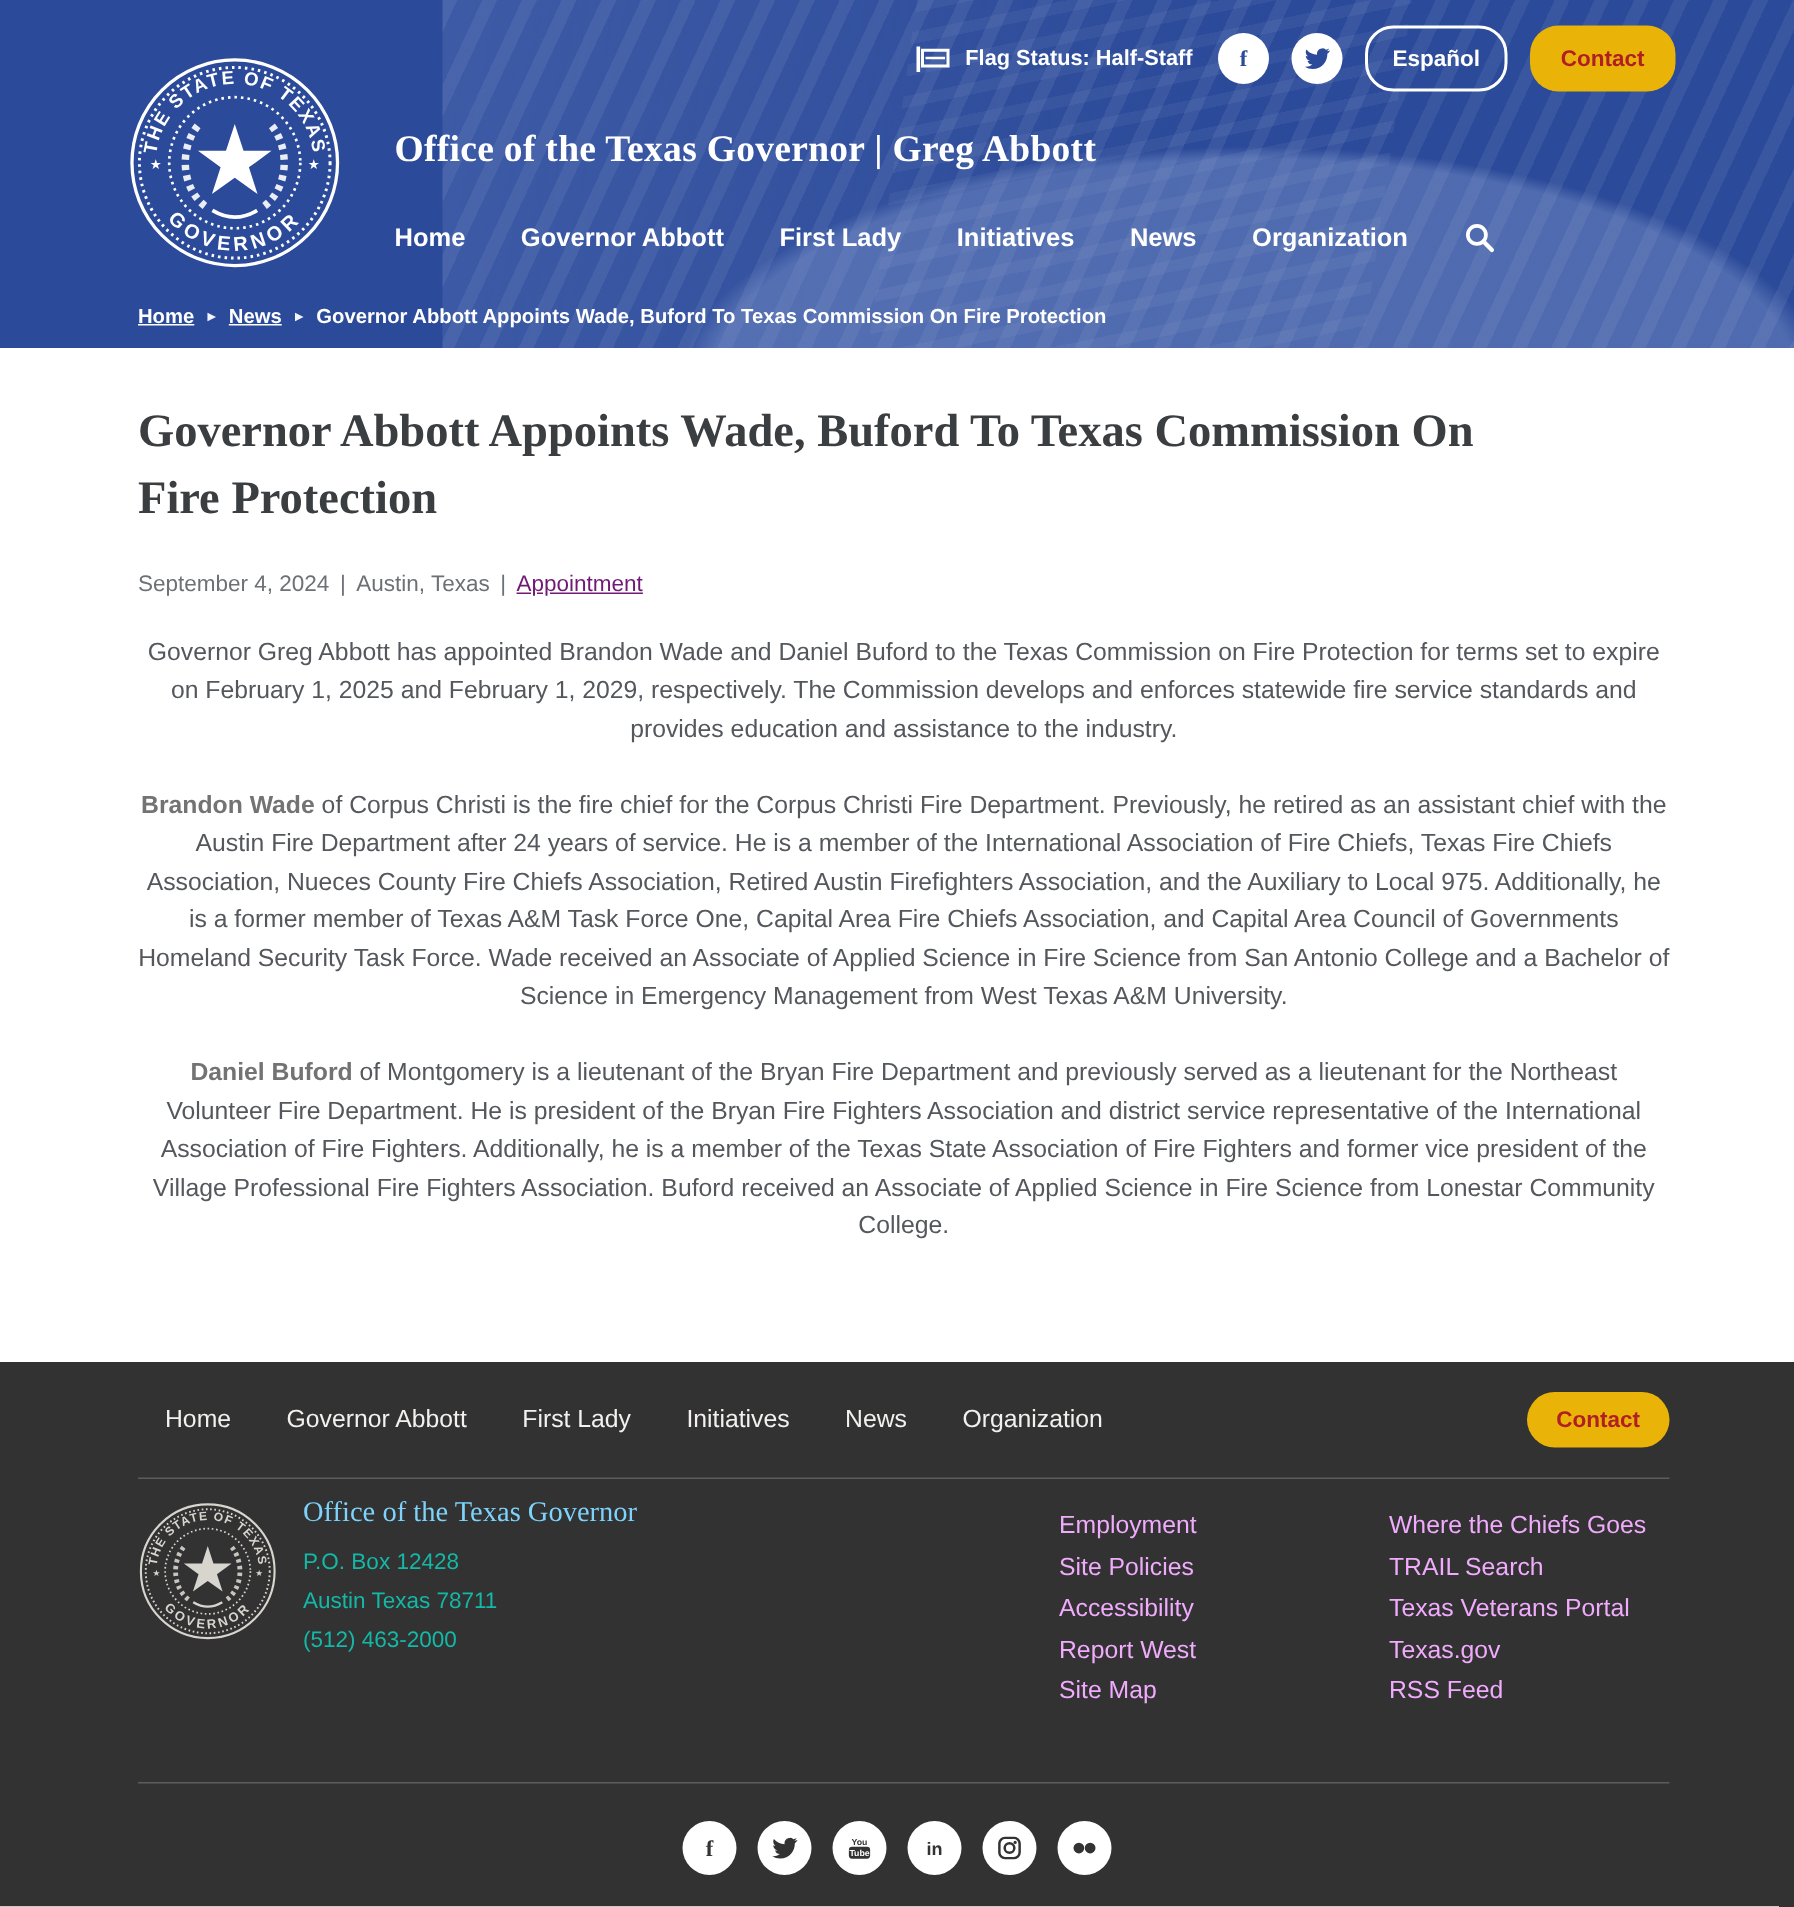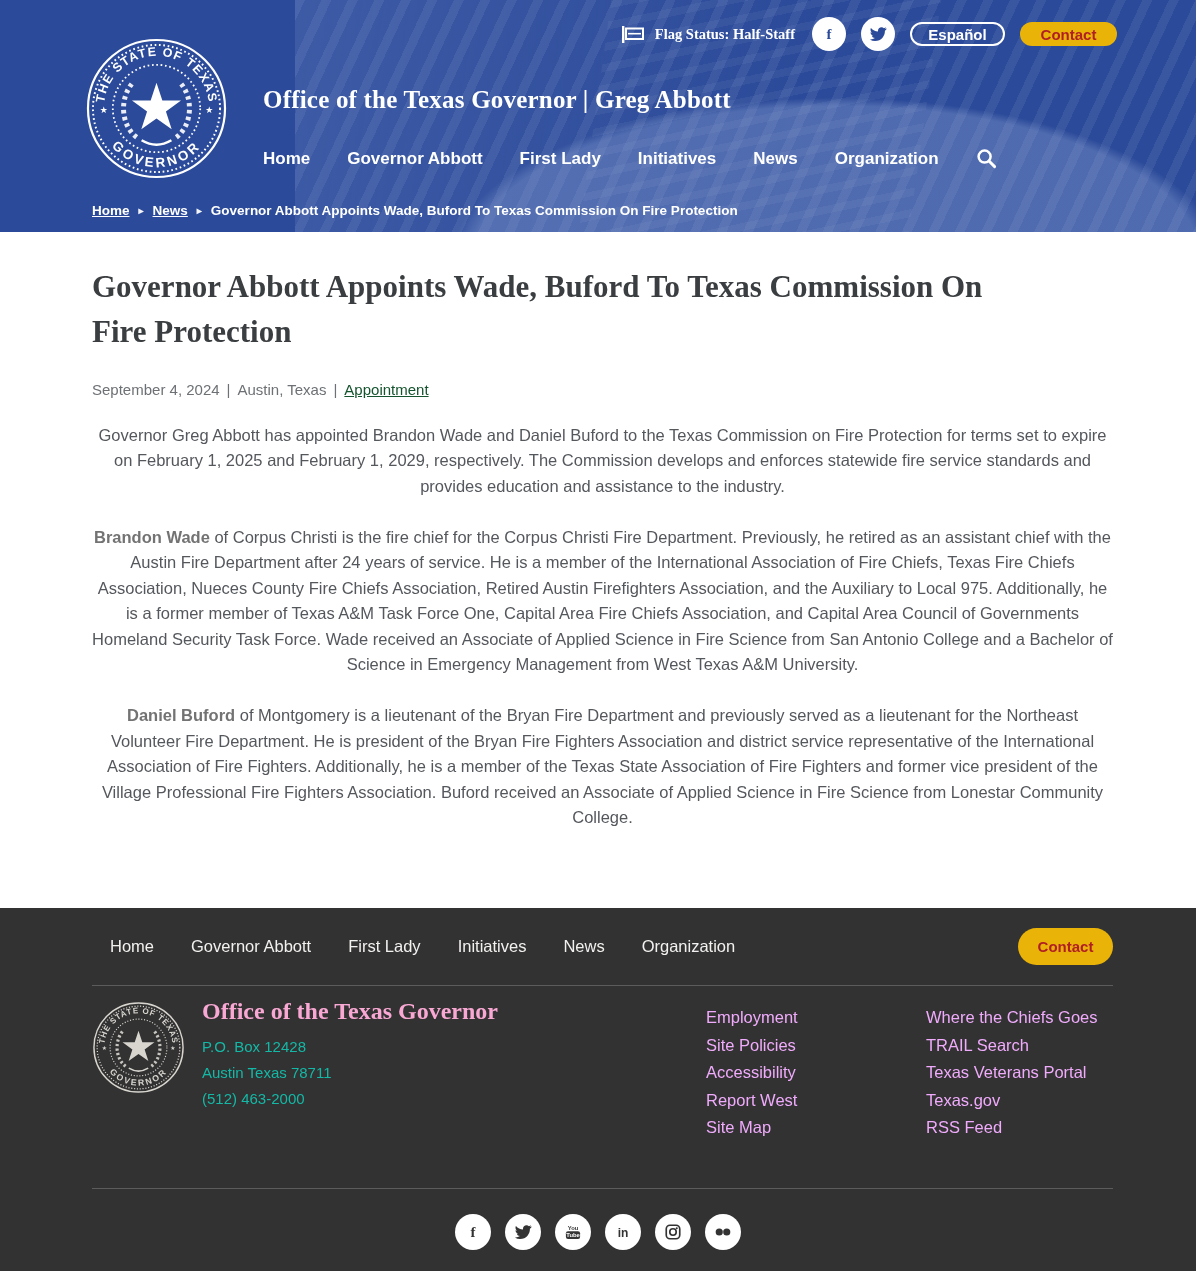--- a/index.html
+++ b/index.html
@@ -13,24 +13,24 @@
     background:
       repeating-linear-gradient(115deg, rgba(235,240,250,.14) 0 9px, rgba(235,240,250,0) 9px 24px),
       radial-gradient(ellipse 640px 270px at 60% 112%, rgba(165,185,228,.55) 57%, rgba(165,185,228,0) 60%),
       linear-gradient(100deg, rgba(105,130,195,.55), rgba(43,74,153,0) 55%);
   }
   .header-art::after { content:""; position:absolute; left:300px; top:0; width:330px; height:232px;
       background:repeating-linear-gradient(168deg, rgba(255,255,255,.20) 0 8px, rgba(90,110,170,.04) 8px 21px);
       transform:skewX(-8deg); opacity:.45; }
 
   .topbar { position:absolute; top:17px; right:79px; display:flex; align-items:center; gap:15px; z-index:3; }
-  .flag-status { display:flex; align-items:center; gap:10px; font-weight:bold; font-size:14.5px; margin-right:2px;font-family:Liberation Serif, serif; }
+  .flag-status { display:flex; align-items:center; gap:10px; font-weight:bold; font-size:14.5px; margin-right:2px; }
   .circle-icon { width:34px; height:34px; border-radius:50%; background:#fff; color:#2b4a99;
       display:flex; align-items:center; justify-content:center; cursor:pointer; }
-  .btn { height:24px; border-radius:19px; display:inline-flex; align-items:center; justify-content:center;
+  .btn { height:44px; border-radius:19px; display:inline-flex; align-items:center; justify-content:center;
       font-weight:bold; font-size:15px; cursor:pointer; }
   .btn-espanol { width:95px; border:2px solid #fff; color:#fff; background:transparent; }
   .btn-contact { width:97px; background:#eab308; color:#b01f24; border:none; }
 
   .header-seal { position:absolute; left:85px; top:37px; width:143px; height:143px; color:#fff; z-index:3; }
   .site-title { position:absolute; left:263px; top:86px; z-index:3; font-family:"Liberation Serif", serif;
       font-weight:bold; font-size:25px; letter-spacing:.2px; color:#fff; }
 
   .main-nav { position:absolute; left:263px; top:148px; z-index:3; display:flex; align-items:center; gap:37px; }
   .main-nav a { color:#fff; font-weight:bold; font-size:17px; }
@@ -40,35 +40,35 @@
       font-size:13.5px; font-weight:600; color:#fff; }
   .breadcrumb a { color:#fff; text-decoration:underline; }
   .breadcrumb .sep { font-size:10px; opacity:.95; }
 
   
   main { height:676px; padding:33px 83px 0 92px; background:#fff; }
   .article-title { font-family:"Liberation Serif", serif; font-weight:bold; font-size:31px; line-height:1.45;
       color:#3b3e41; max-width:900px; }
   .meta { margin-top:26px; font-size:15px; color:#6d7175; }
   .meta .msep { margin:0 7px; }
-  .meta a { color:#14532d; text-decoration:underline; }
+  .meta a { color:#701a75; text-decoration:underline; }
   .article-body p { margin-top:25px; font-size:16.5px; line-height:1.55; color:#54575c;text-align:center; }
   .article-body strong { color:#737373; }
 
   
   footer { height:363px; background:#323232; color:#fff; }
   .fnav { position:relative; display:flex; align-items:center; gap:37px; height:77px;
       margin:0 83px 0 92px; padding-left:18px; }
   .fnav a { color:#f2f1ef; font-size:16.5px; }
   .fnav .btn-contact { position:absolute; right:0; width:95px; height:37px; }
   .fdivider { border:none; border-top:1px solid #5c5c5c; margin:0 83px 0 92px; }
   .footer-mid { position:relative; height:202px; margin:0 83px 0 92px; }
   .footer-seal { position:absolute; left:0; top:15px; width:93px; height:93px; color:#d8d5cf; }
   .footer-info { position:absolute; left:110px; top:12px; }
-  .footer-info h3 { font-family:"Liberation Serif", serif; font-weight:bold; font-size:24px; color:#f9a8d4; }
+  .footer-info h3 { font-family:"Liberation Serif", serif; font-weight:normal; font-size:19px; color:#7dd3fc; }
   .footer-info .addr { margin-top:9px; font-size:15px; line-height:26px; color:#14b8a6; }
   .flinks { position:absolute; top:18px; list-style:none; }
   .flinks li { line-height:27.5px; }
   .flinks a { color:#f0abfc; font-size:16.5px; }
   .flinks.col1 { left:614px; }
   .flinks.col2 { left:834px; }
   .social-row { display:flex; justify-content:center; gap:14px; padding-top:25px; }
   .social-circle { width:36px; height:36px; border-radius:50%; background:#fff; color:#333;
       display:flex; align-items:center; justify-content:center; cursor:pointer; }
 

